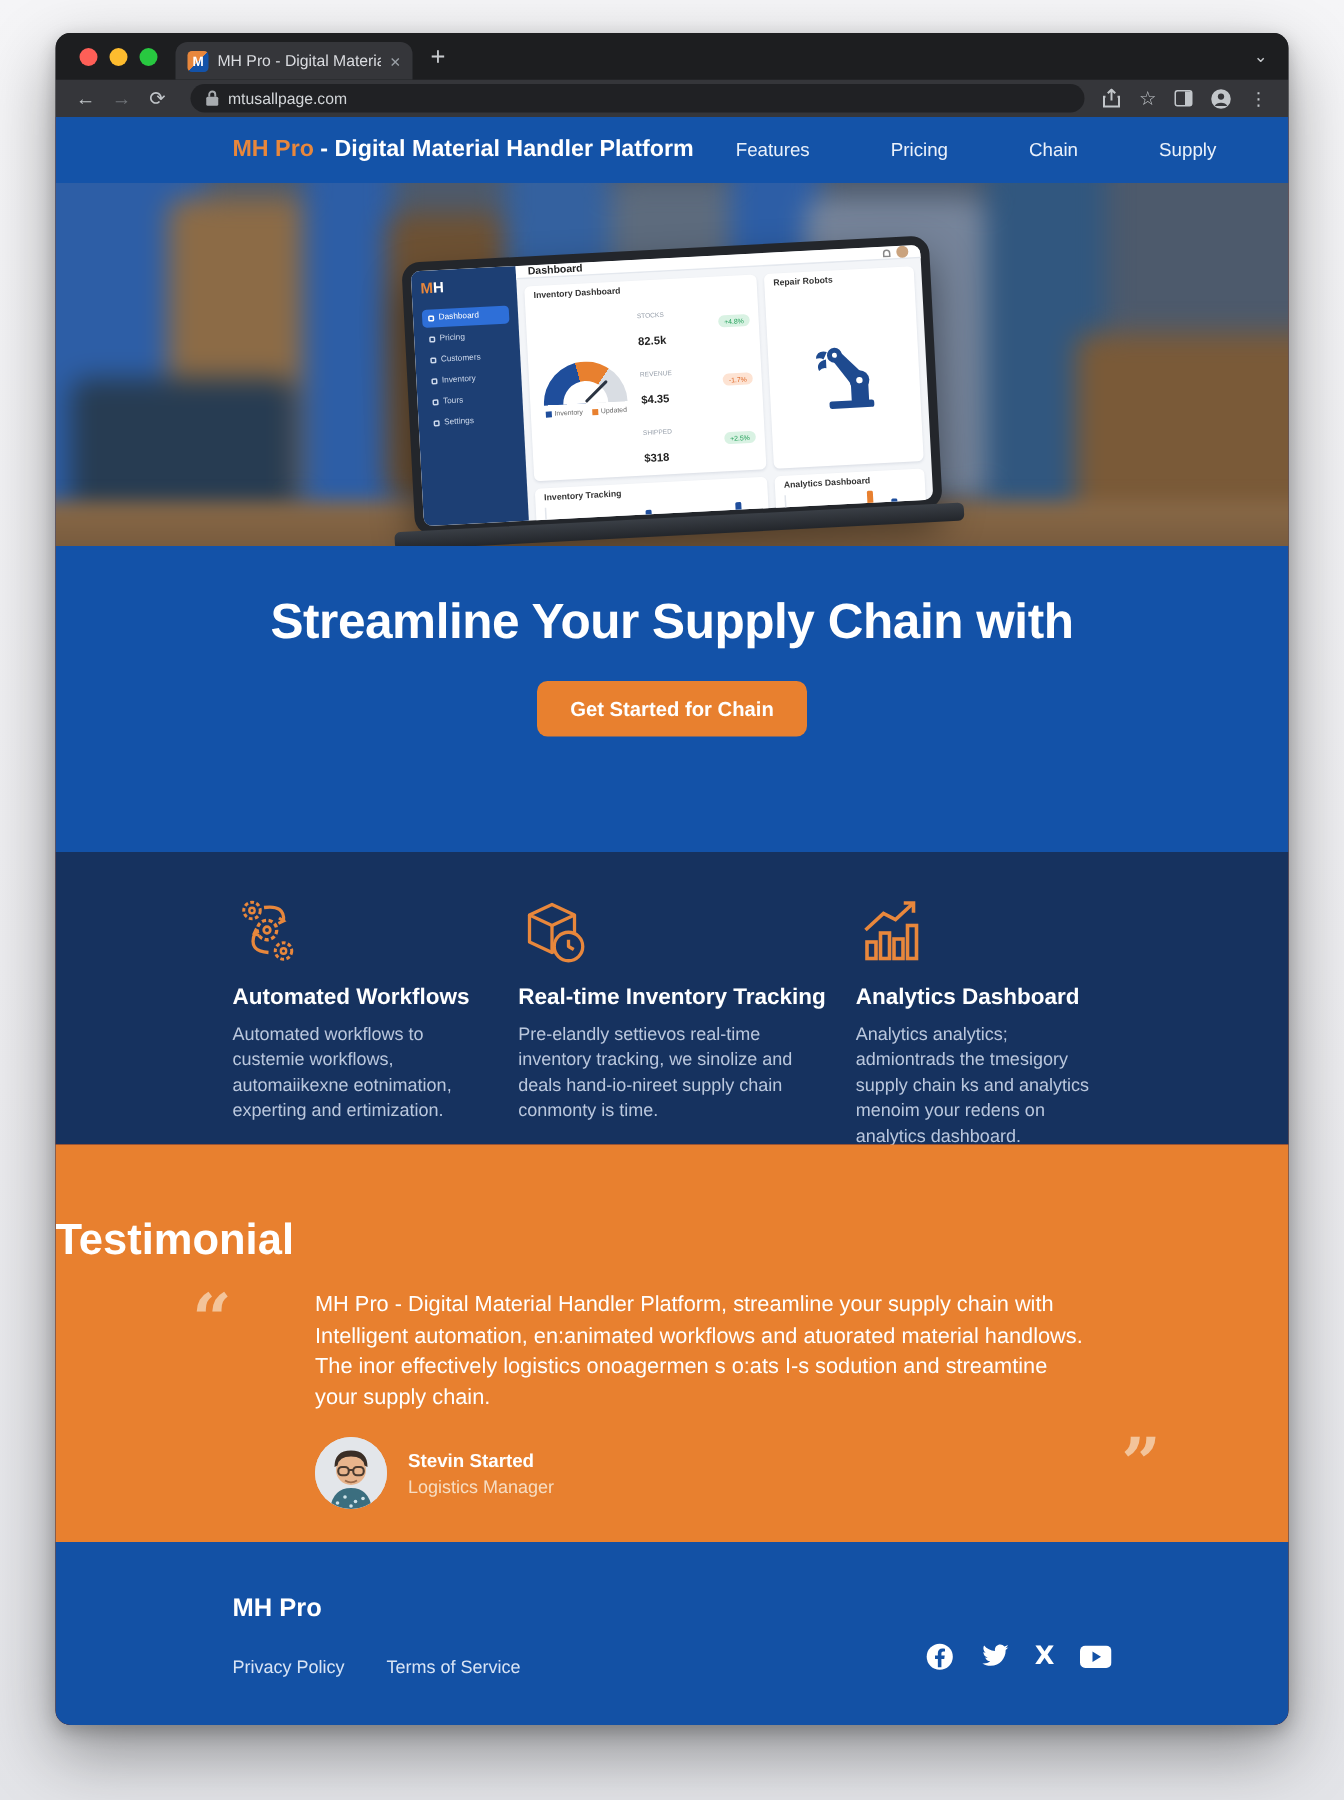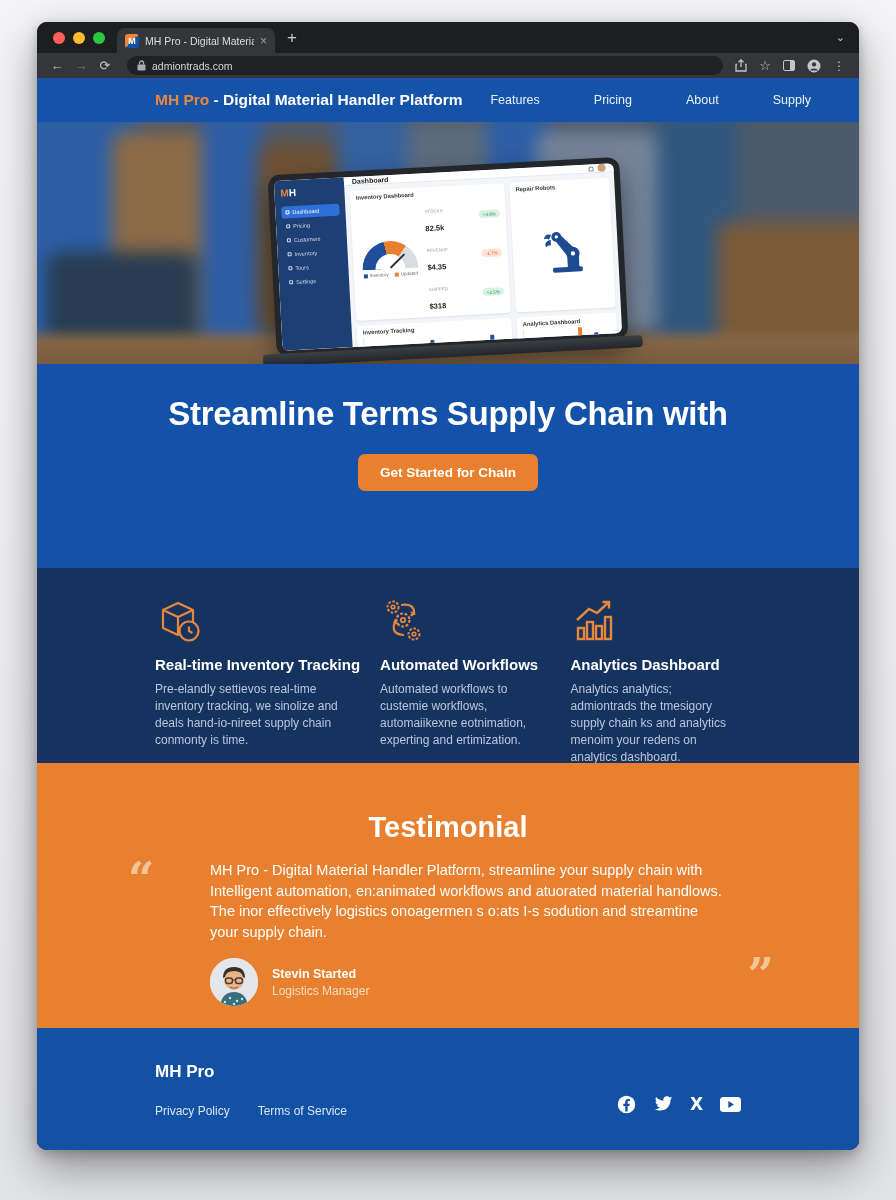--- a/index.html
+++ b/index.html
@@ -107,21 +107,21 @@
   .hero-sub { color:#c5d7f2; font-size:13px; line-height:1.5; width:560px; margin:13px auto 0; }
   .cta { display:inline-block; margin-top:20px; background:#e8802f; color:#fff; font-size:13.5px; font-weight:bold;
     padding:11px 22px; border-radius:7px; border:none; }
   
   .features { height:195px; background:#16325f; padding:30px 118px 0; display:grid; grid-template-columns:repeat(3,1fr); gap:20px; }
   .feat .icon { height:46px; margin-bottom:12px; }
   .feat h3 { color:#fff; font-size:15px; font-weight:bold; margin-bottom:8px; white-space:nowrap; }
   .feat p { color:#bac7dd; font-size:12px; line-height:1.42; }
   
   .testimonial { height:265px; background:#e8802f; padding-top:48px; position:relative; }
-  .testimonial h2 { color:#fff; font-size:29px; font-weight:bold; text-align:center; }
+  .testimonial h2 { color:#fff; font-size:29px; font-weight:bold; text-align:left; }
   .t-body { width:560px; margin:16px auto 0; position:relative; }
   .quote-mark { position:absolute; font-family:"DejaVu Serif", serif; font-weight:bold; color:#f3c49a; font-size:46px; line-height:1; }
   .quote-open { left:-40px; top:-4px; }
   .quote-close { right:-46px; bottom:8px; }
   .quote { color:#fff; font-size:14.5px; line-height:1.42; padding-left:42px; }
   .t-person { display:flex; align-items:center; gap:14px; margin:16px 0 0 42px; }
   .t-ava { width:48px; height:48px; border-radius:50%; overflow:hidden; background:#dfe3e8; flex:none; }
   .t-name { color:#fff; font-size:12.5px; font-weight:bold; }
   .t-role { color:#f7ddc2; font-size:12px; margin-top:3px; }
   
@@ -154,21 +154,21 @@
 
   <div class="toolbar">
     <span class="nav-btn">←</span>
     <span class="nav-btn dim">→</span>
     <span class="nav-btn">⟳</span>
     <div class="omnibox">
       <svg width="9" height="11" viewBox="0 0 9 11">
         <rect x="0.5" y="4.5" width="8" height="6" rx="1" fill="#a7abaf"></rect>
         <path d="M2.5 4.5 v-1.5 a2 2 0 0 1 4 0 v1.5" fill="none" stroke="#a7abaf" stroke-width="1.3"></path>
       </svg>
-      <span class="url">admiontrads.com</span>
+      <span class="url">mtusallpage.com</span>
     </div>
     <div class="tb-icons">
       <svg width="12" height="13" viewBox="0 0 12 13">
         <path d="M6 8 V1 M3.5 3.2 L6 0.8 L8.5 3.2" fill="none" stroke="#c2c6ca" stroke-width="1.3"></path>
         <path d="M2 5.5 H1 V12 H11 V5.5 H10" fill="none" stroke="#c2c6ca" stroke-width="1.3"></path>
       </svg>
       <span style="font-size:13px;">☆</span>
       <span class="panel-icon"></span>
       <svg width="14" height="14" viewBox="0 0 14 14">
         <circle cx="7" cy="7" r="6.5" fill="#c2c6ca"></circle>
@@ -181,21 +181,21 @@
 
   <div class="page">
 
     <div class="site-header">
       <div class="brand">
         <span class="accent">MH Pro</span><span> - Digital Material Handler Platform</span>
       </div>
       <div class="site-nav">
         <a href="#">Features</a>
         <a href="#">Pricing</a>
-        <a href="#">About</a>
+        <a href="#">Chain</a>
         <a href="#">Supply</a>
       </div>
     </div>
 
     <div class="hero-img">
       <div class="wh-layer">
         <div class="blob" style="left:0;top:0;width:120px;height:260px;background:#2d5ea6;"></div>
         <div class="blob" style="left:95px;top:30px;width:95px;height:200px;background:#8c6b46;"></div>
         <div class="blob" style="left:185px;top:-10px;width:60px;height:280px;background:#2d5ea6;"></div>
         <div class="blob" style="left:240px;top:40px;width:80px;height:190px;background:#6d5133;"></div>
@@ -344,56 +344,56 @@
                 </div>
               </div>
             </div>
           </div>
         </div>
       </div>
     </div>
 
     <div class="hero-text">
       <h1>
-        <span>Streamline Terms Supply Chain with</span><br>
+        <span>Streamline Your Supply Chain with</span><br>
       </h1>
       <button class="cta">Get Started for Chain</button>
     </div>
 
     <div class="features">
-      <div class="feat">
-        <div class="icon">
-          <svg width="48" height="46" viewBox="0 0 48 46" fill="none" stroke="#e8873c" stroke-width="2.2" stroke-linejoin="round">
-            <polygon points="8,12 23,5 38,12 23,19"></polygon>
-            <path d="M8 12 V30 L23 37 L38 30 V12"></path>
-            <path d="M23 19 V37"></path>
-            <circle cx="34" cy="33" r="9.5" fill="#16325f"></circle>
-            <path d="M34 28.5 V33 L37.5 35"></path>
-          </svg>
-        </div>
-        <h3>Real-time Inventory Tracking</h3>
-        <p>Pre-elandly settievos real-time inventory tracking, we sinolize and deals hand-io-nireet supply chain conmonty is time.</p>
-      </div>
       <div class="feat">
         <div class="icon">
           <svg width="48" height="46" viewBox="0 0 48 46" fill="none" stroke="#e8873c">
             <circle cx="13" cy="9" r="5.5" stroke-width="2" stroke-dasharray="2.5 1.6"></circle>
             <circle cx="13" cy="9" r="1.8" stroke-width="1.6"></circle>
             <circle cx="23" cy="22" r="6.5" stroke-width="2.2" stroke-dasharray="2.8 1.7"></circle>
             <circle cx="23" cy="22" r="2.2" stroke-width="1.8"></circle>
             <circle cx="34" cy="36" r="5.5" stroke-width="2" stroke-dasharray="2.5 1.6"></circle>
             <circle cx="34" cy="36" r="1.8" stroke-width="1.6"></circle>
             <path d="M21 7 q14 -2 13 9" stroke-width="2.2"></path>
             <path d="M31 14 l3 2 l-3.4 1.6" stroke-width="2" fill="none"></path>
             <path d="M15 24 q-5 12 9 13" stroke-width="2.2"></path>
             <path d="M16 21 l-1.6 3.4 l3.4 1.2" stroke-width="2" fill="none"></path>
           </svg>
         </div>
         <h3>Automated Workflows</h3>
         <p>Automated workflows to custemie workflows, automaiikexne eotnimation, experting and ertimization.</p>
+      </div>
+      <div class="feat">
+        <div class="icon">
+          <svg width="48" height="46" viewBox="0 0 48 46" fill="none" stroke="#e8873c" stroke-width="2.2" stroke-linejoin="round">
+            <polygon points="8,12 23,5 38,12 23,19"></polygon>
+            <path d="M8 12 V30 L23 37 L38 30 V12"></path>
+            <path d="M23 19 V37"></path>
+            <circle cx="34" cy="33" r="9.5" fill="#16325f"></circle>
+            <path d="M34 28.5 V33 L37.5 35"></path>
+          </svg>
+        </div>
+        <h3>Real-time Inventory Tracking</h3>
+        <p>Pre-elandly settievos real-time inventory tracking, we sinolize and deals hand-io-nireet supply chain conmonty is time.</p>
       </div>
       <div class="feat">
         <div class="icon">
           <svg width="48" height="46" viewBox="0 0 48 46" fill="none" stroke="#e8873c" stroke-width="2.4">
             <rect x="7" y="30" width="6" height="11"></rect>
             <rect x="16" y="24" width="6" height="17"></rect>
             <rect x="25" y="28" width="6" height="13"></rect>
             <rect x="34" y="19" width="6" height="22"></rect>
             <path d="M6 22 L18 11 L26 15 L38 4"></path>
             <path d="M31.5 4 H38 V10.5"></path>

